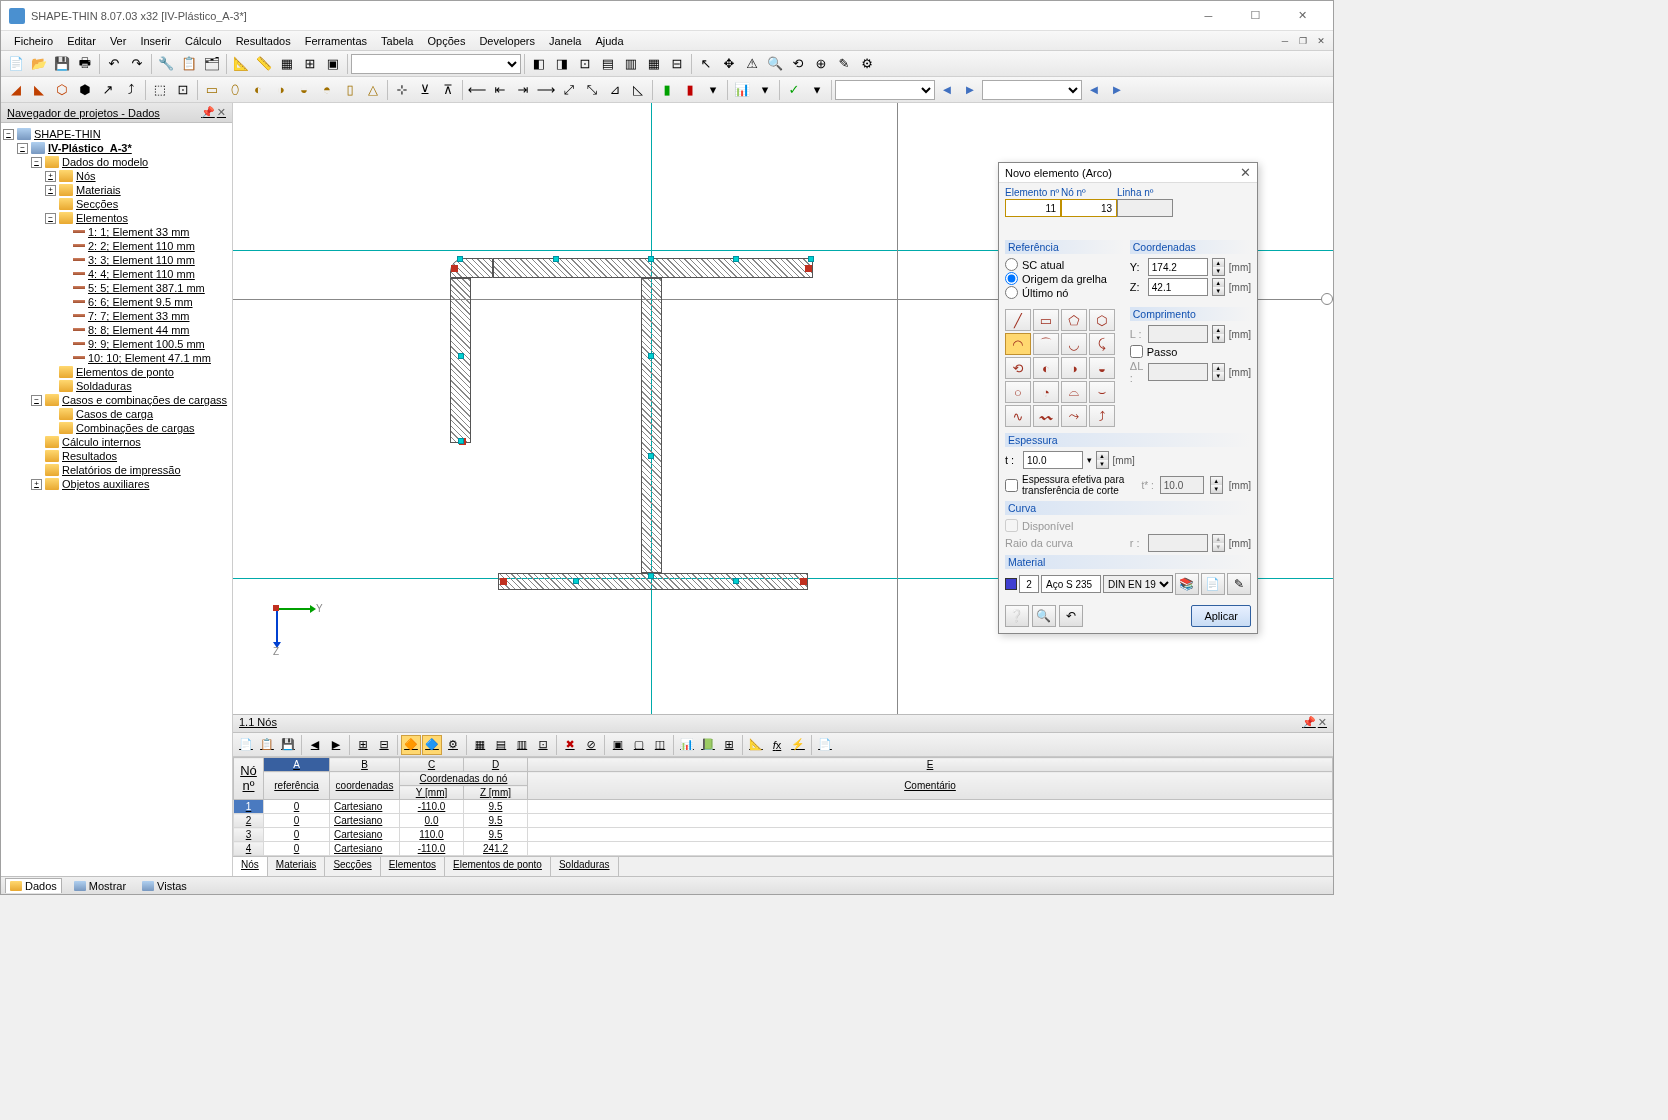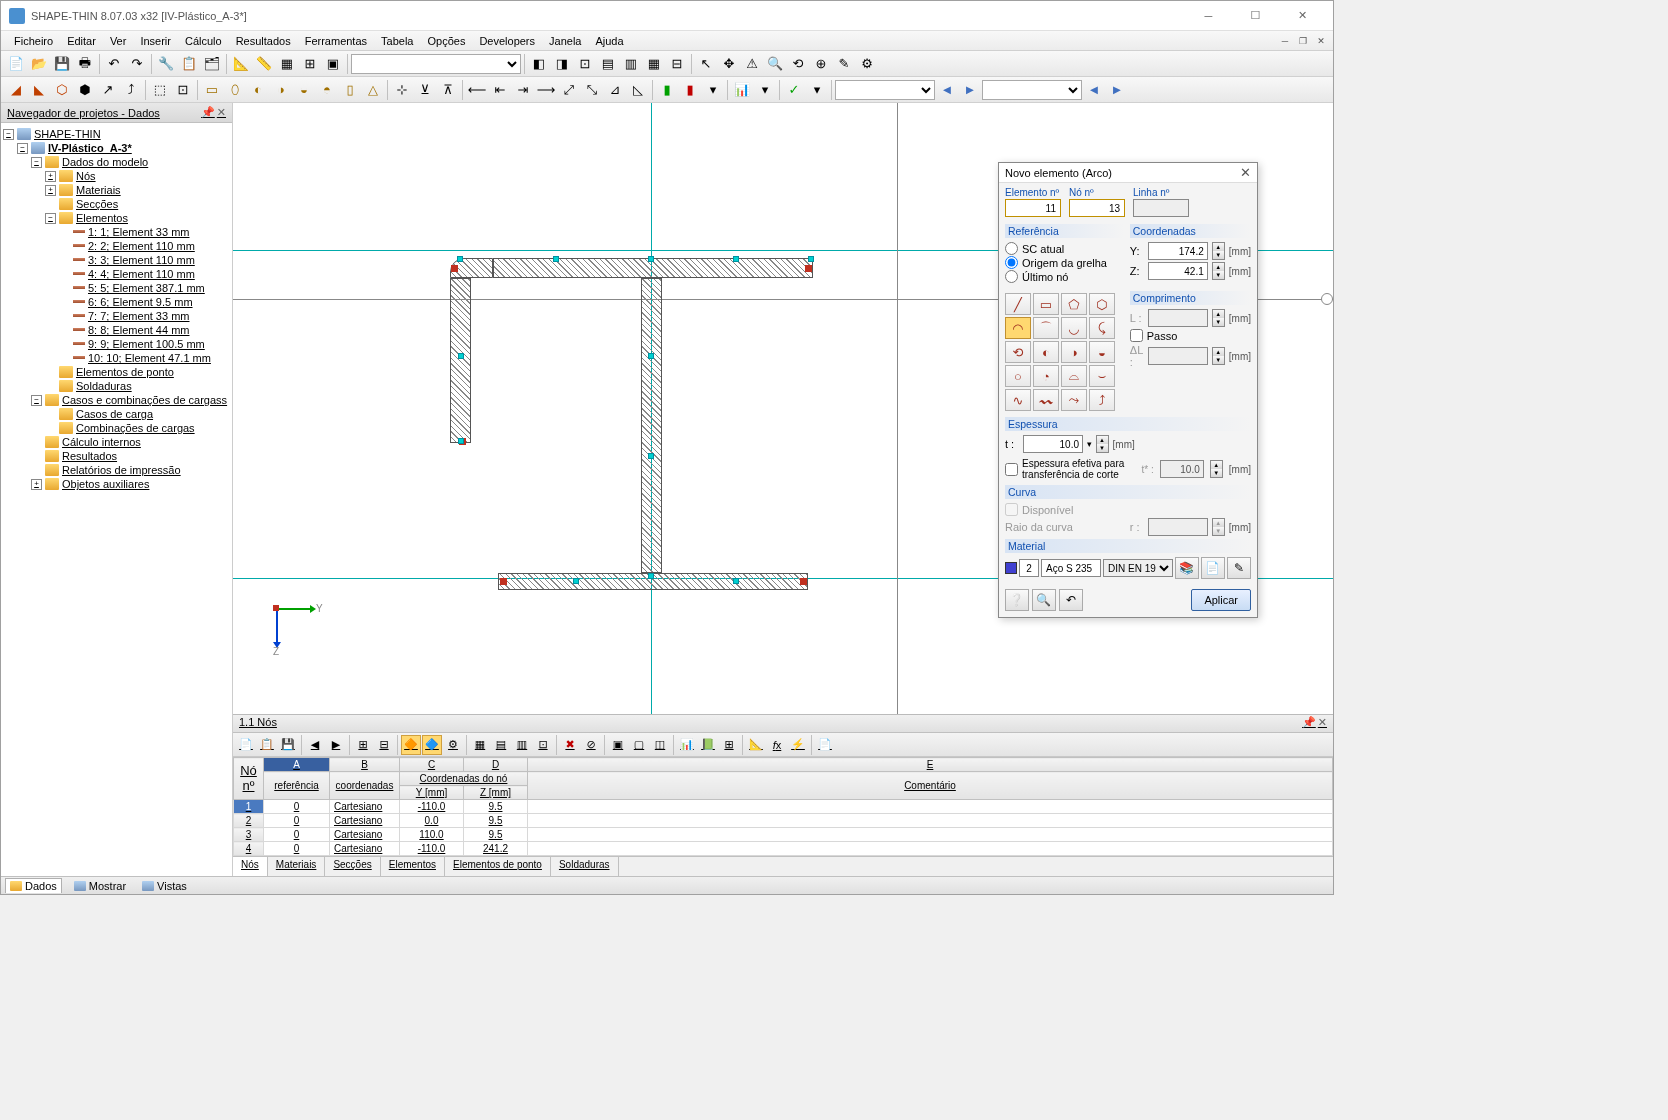--- a/index.html
+++ b/index.html
@@ -70,31 +70,31 @@
 .ft-tab{display:flex;align-items:center;gap:3px;padding:1px 4px;cursor:pointer;font-size:10px;}
 .ft-tab.active{background:#fff;border:1px solid #b0b0b0;border-bottom:none;}
 .ft-icon{width:12px;height:10px;}
 .statusbar{position:absolute;bottom:0;left:0;right:0;height:18px;background:linear-gradient(#f0f0f0,#e0e0e0);border-top:1px solid #c0c0c0;display:flex;justify-content:flex-end;align-items:center;padding:0 6px;gap:0;font-size:10px;}
 .status-seg{border:1px solid #b0b0b0;padding:1px 5px;margin-left:-1px;}
 
 .dialog{position:absolute;left:998px;top:162px;width:260px;background:#f4f4f4;border:1px solid #888;box-shadow:2px 2px 8px rgba(0,0,0,0.2);}
 .dlg-title{height:20px;background:#fff;display:flex;align-items:center;justify-content:space-between;padding:0 6px;border-bottom:1px solid #ddd;}
 .dlg-close{cursor:pointer;font-size:13px;color:#555;}
 .dlg-body{padding:4px 6px;}
-.dlg-row{display:flex;gap:8px;margin-bottom:4px;}
+.dlg-row{display:flex;margin-bottom:20px;}
 .dlg-group-hdr{color:#1050b0;font-size:10.5px;margin:3px 0 4px;background:linear-gradient(to right,#d8e4f4,transparent);padding:1px 3px;}
 .dlg-field{display:flex;flex-direction:column;gap:1px;}
 .dlg-field label{color:#1050b0;font-size:10px;}
 .dlg-input{width:56px;height:18px;border:1px solid #888;text-align:right;padding:0 4px;font-size:10px;}
 .dlg-input.hl{border:1.5px solid #c09000;}
 .dlg-radio{display:flex;align-items:center;gap:4px;margin:1px 0;}
 .dlg-radio input{margin:0;}
 .coord-row{display:flex;align-items:center;gap:4px;margin:2px 0;}
 .coord-row label{width:14px;}
-.spinner{width:60px;height:18px;border:1px solid #888;text-align:right;padding:0 3px;font-size:10px;}
+.spinner{width:60px;height:18px;border:1px solid #888;text-align:left;padding:0 3px;font-size:10px;}
 .spin-btns{display:flex;flex-direction:column;border:1px solid #888;height:18px;}
 .spin-btn{width:11px;height:8px;background:linear-gradient(#f8f8f8,#d8d8d8);font-size:6px;line-height:1;display:flex;align-items:center;justify-content:center;cursor:pointer;}
 .unit{color:#555;font-size:10px;}
 .tool-grid{display:grid;grid-template-columns:repeat(4,26px);gap:2px;margin:3px 0;}
 .tool-btn{width:26px;height:22px;border:1px solid #b0b0b0;background:linear-gradient(#fafafa,#e8e8e8);display:flex;align-items:center;justify-content:center;cursor:pointer;font-size:13px;color:#a03020;}
 .tool-btn.sel{background:#ffd870;border-color:#c09030;}
 .dlg-chk{display:flex;align-items:center;gap:4px;margin:2px 0;}
 .dlg-btn{height:22px;padding:0 12px;border:1px solid #888;background:linear-gradient(#fafafa,#e0e0e0);cursor:pointer;border-radius:2px;}
 .dlg-btn.primary{border:1px solid #3060a0;background:linear-gradient(#e8f0ff,#c8dcf4);}
 .dlg-footer{display:flex;justify-content:space-between;align-items:center;padding:6px;}

